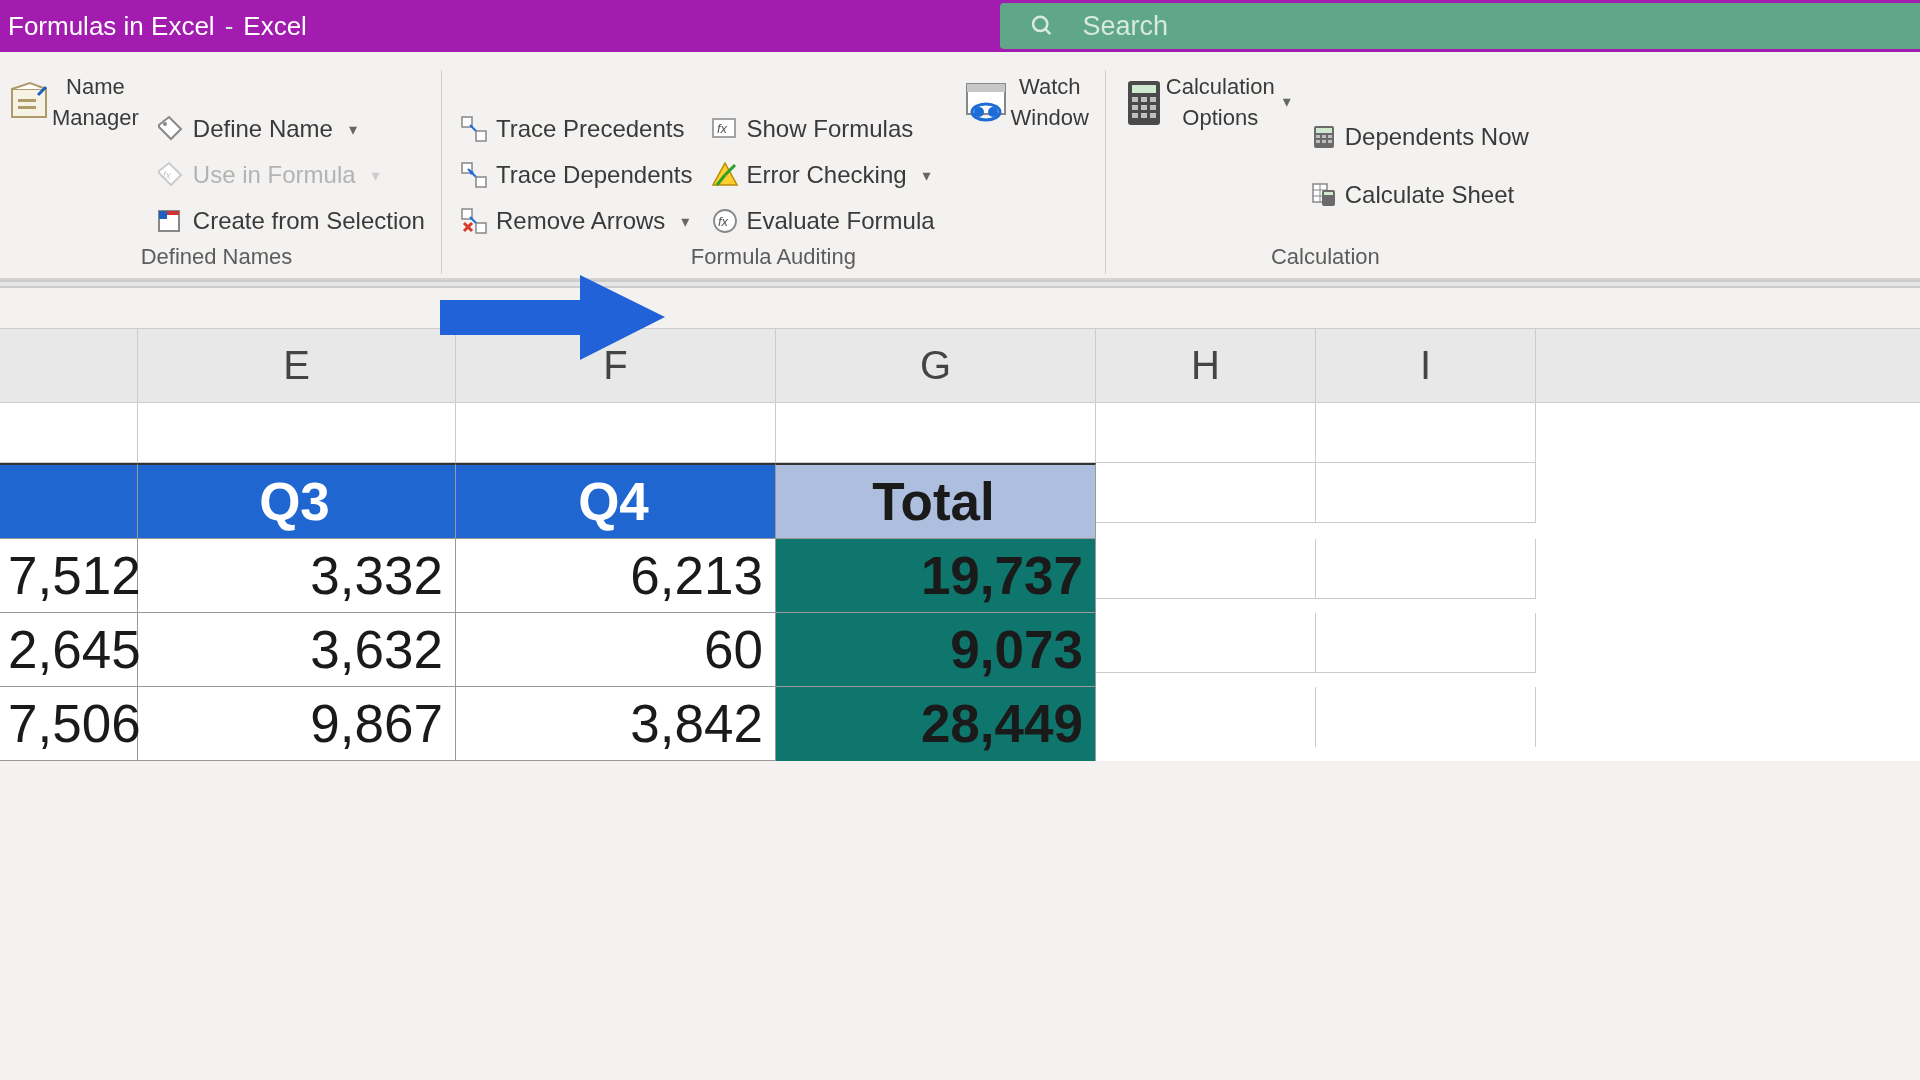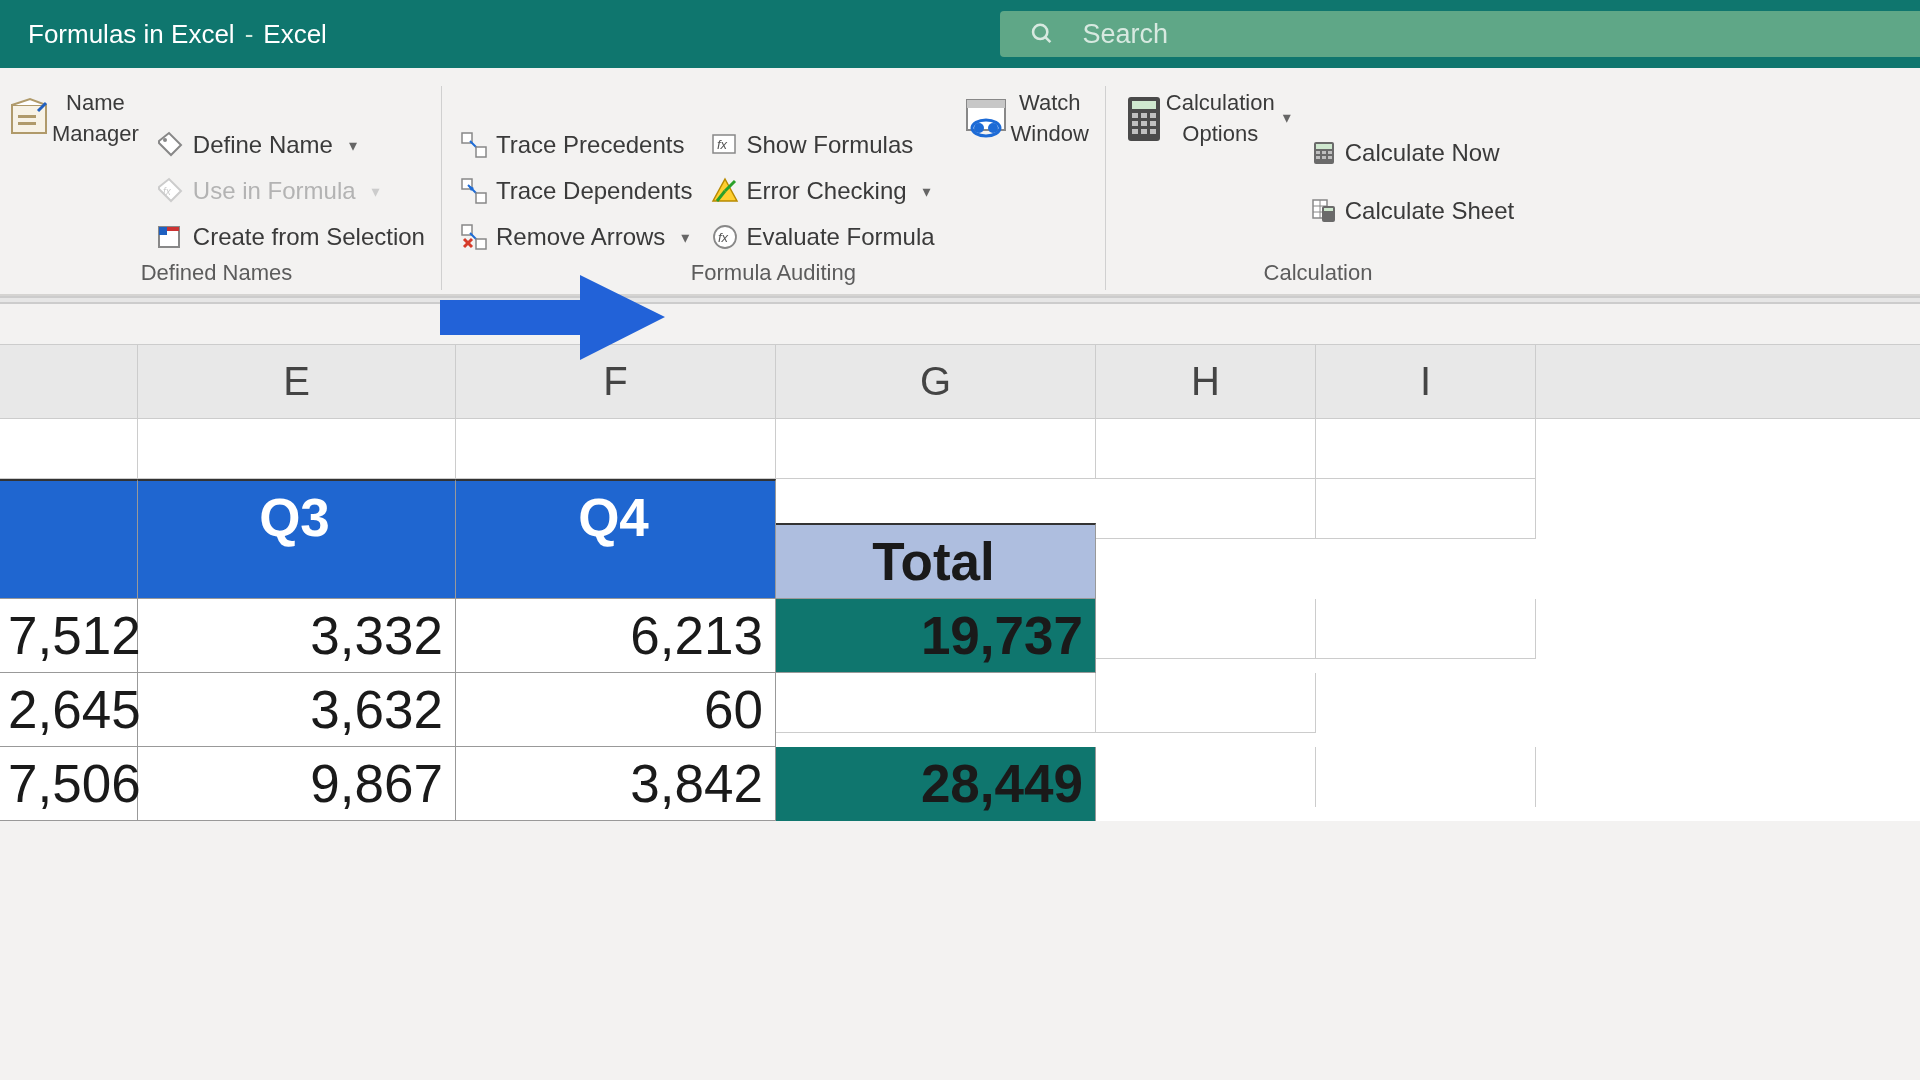--- a/index.html
+++ b/index.html
@@ -3,26 +3,25 @@
 <meta charset="utf-8">
 <style>
   * { box-sizing: border-box; margin: 0; padding: 0; }
   body {
     font-family: 'Segoe UI', Arial, sans-serif;
     background: #f3f2f1;
     overflow: hidden;
   }
   
   .titlebar {
-    background: #0f766e;
-    height: 68px;
+    background: #a21caf;
+    height: 52px;
     display: flex;
     align-items: center;
     color: #fff;
-    padding-left: 20px;
   }
   .titlebar-left {
     display: flex;
     align-items: center;
     padding-left: 8px;
     font-size: 26px;
   }
   .titlebar-left .doc { color: #fff; }
   .titlebar-left .dash { margin: 0 10px; color: #cfe8dc; }
   .titlebar-left .app { color: #fff; }
@@ -156,21 +155,20 @@
     font-weight: bold;
     text-align: center;
     border-right: 1px solid #999;
     border-bottom: 1px solid #999;
   }
   .total-head {
     background: #aebedf;
     color: #1a1a1a;
     font-weight: bold;
     text-align: center;
-    margin-top: 44px;
   }
   .total-cell {
     background: #0f766e;
     font-weight: bold;
     text-align: right;
   }
   .blank-row .cell { border-bottom: none; height: 60px; background:#fff;}
   .empty-cell { border-right: 1px solid #ccc; border-bottom: 1px solid #ccc; background:#fff; height: 60px;}
   .empty-cell.nb { border-bottom:none;}
   .col-headers .ch-first { border-left: none;}
@@ -367,21 +365,21 @@
                 <g fill="#bfbfbf">
                   <rect x="5" y="11" width="4" height="3"></rect>
                   <rect x="11" y="11" width="4" height="3"></rect>
                   <rect x="17" y="11" width="4" height="3"></rect>
                   <rect x="5" y="16" width="4" height="3"></rect>
                   <rect x="11" y="16" width="4" height="3"></rect>
                   <rect x="17" y="16" width="4" height="3"></rect>
                 </g>
               </svg>
           </span>
-          <span>Calculate Now</span>
+          <span>Dependents Now</span>
         </div>
         <div class="small-btn">
           <span class="sicon">
             <svg width="26" height="26" viewBox="0 0 26 26">
                 <rect x="2" y="2" width="14" height="18" fill="#fff" stroke="#888" stroke-width="1.5"></rect>
                 <line x1="2" y1="8" x2="16" y2="8" stroke="#888"></line>
                 <line x1="2" y1="14" x2="16" y2="14" stroke="#888"></line>
                 <line x1="9" y1="2" x2="9" y2="20" stroke="#888"></line>
                 <rect x="11" y="8" width="13" height="16" rx="2" fill="#6a6a6a"></rect>
                 <rect x="13" y="10" width="9" height="3" fill="#cfe8cf"></rect>
@@ -435,20 +433,21 @@
     <div class="cell">6,213</div>
     <div class="cell total-cell">19,737</div>
     <div class="empty-cell"></div>
     <div class="empty-cell"></div>
   </div>
 
   <div class="data-row">
     <div class="cell">2,645</div>
     <div class="cell">3,632</div>
     <div class="cell">60</div>
+    <div class="cell total-cell">9,073</div>
     <div class="empty-cell"></div>
     <div class="empty-cell"></div>
   </div>
 
   <div class="data-row">
     <div class="cell">7,506</div>
     <div class="cell">9,867</div>
     <div class="cell">3,842</div>
     <div class="cell total-cell" style="border-bottom:none;">28,449</div>
     <div class="empty-cell nb"></div>

